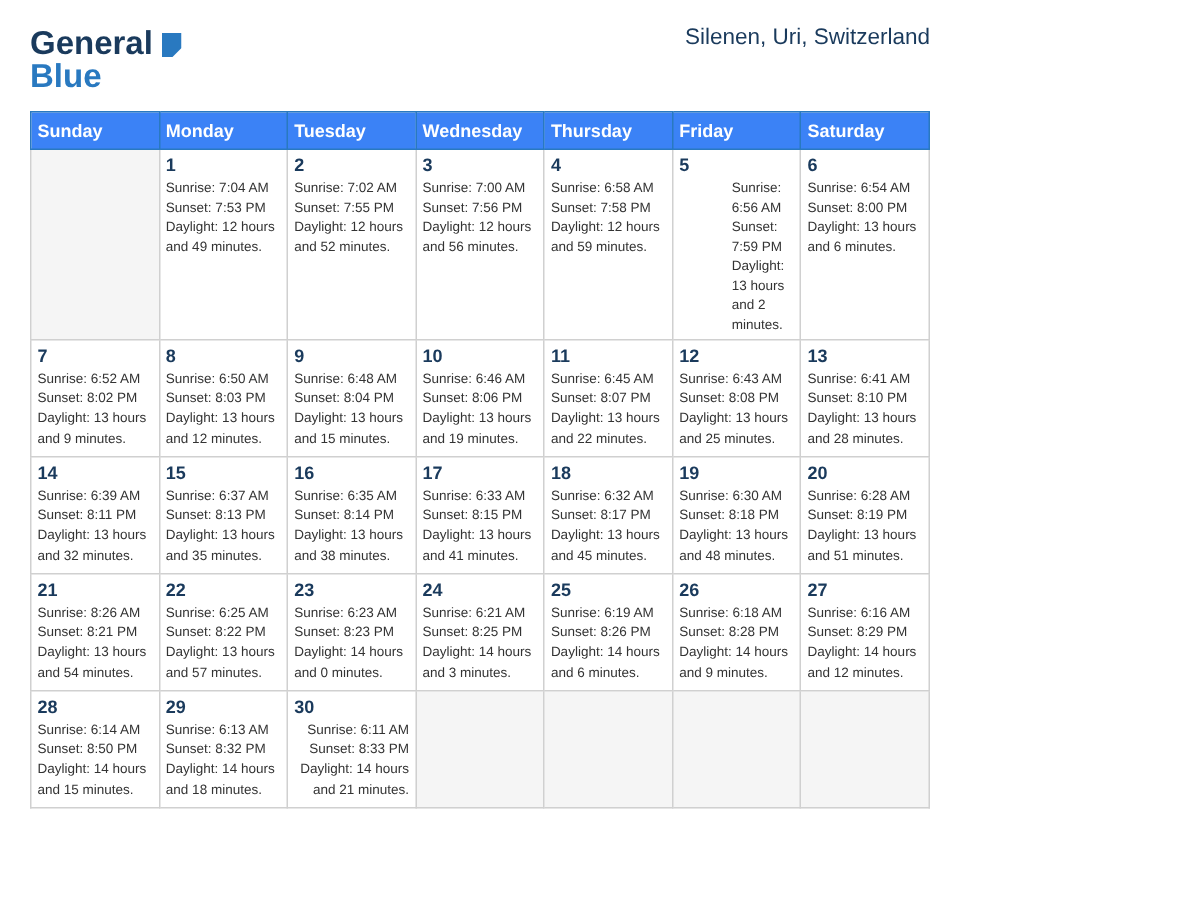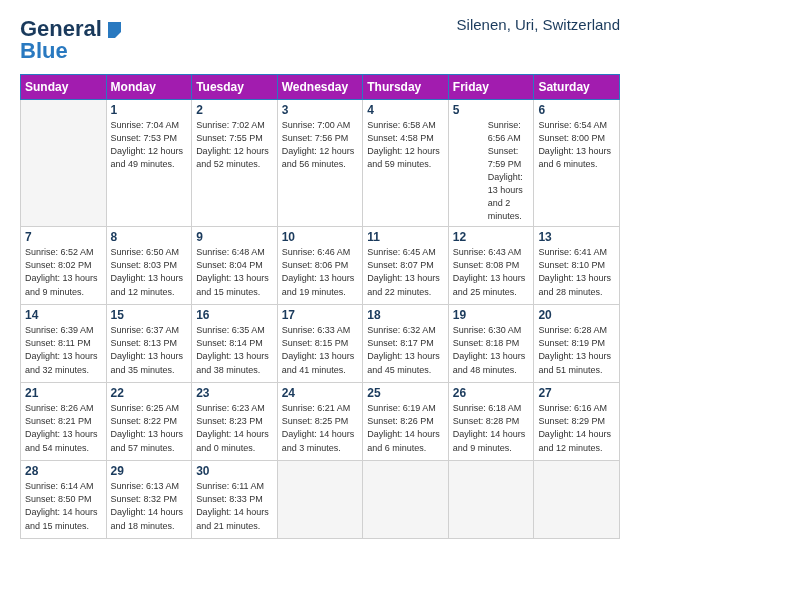--- a/index.html
+++ b/index.html
@@ -38,21 +38,21 @@
       font-size: 15px;
       color: #1a3a5c;
       font-weight: normal;
     }
     table {
       width: 100%;
       border-collapse: collapse;
       table-layout: fixed;
     }
     th {
-      background: #a21caf;
+      background: #3b82f6;
       color: #fff;
       font-size: 12px;
       font-weight: bold;
       padding: 5px 4px;
       text-align: left;
       border: 1px solid #2979c0;
     }
     td {
       border: 1px solid #d0d0d0;
       vertical-align: top;
@@ -129,21 +129,21 @@
           <td>
             <span class="day-num">3</span>
             <div class="day-detail" style="white-space: pre-line;">Sunrise: 7:00 AM
 Sunset: 7:56 PM
 Daylight: 12 hours
 and 56 minutes.</div>
           </td>
           <td>
             <span class="day-num">4</span>
             <div class="day-detail" style="white-space: pre-line;">Sunrise: 6:58 AM
-Sunset: 4:58 PM
+Sunset: 7:58 PM
 Daylight: 12 hours
 and 59 minutes.</div>
           </td>
           <td>
             <span class="day-num">5</span>
             <div class="day-detail" style="white-space: pre-line; margin-left: 35px;">Sunrise: 6:56 AM
 Sunset: 7:59 PM
 Daylight: 13 hours
 and 2 minutes.</div>
           </td>
@@ -318,21 +318,21 @@
           </td>
           <td>
             <span class="day-num">29</span>
             <div class="day-detail" style="white-space: pre-line;">Sunrise: 6:13 AM
 Sunset: 8:32 PM
 Daylight: 14 hours
 and 18 minutes.</div>
           </td>
           <td>
             <span class="day-num">30</span>
-            <div class="day-detail" style="white-space: pre-line;">Sunrise: 6:11 AM
+            <div class="day-detail" style="white-space: pre-line; text-align: right;">Sunrise: 6:11 AM
 Sunset: 8:33 PM
 Daylight: 14 hours
 and 21 minutes.</div>
           </td>
           <td class="empty"></td>
           <td class="empty"></td>
           <td class="empty"></td>
           <td class="empty"></td>
         </tr>
       </tbody>

